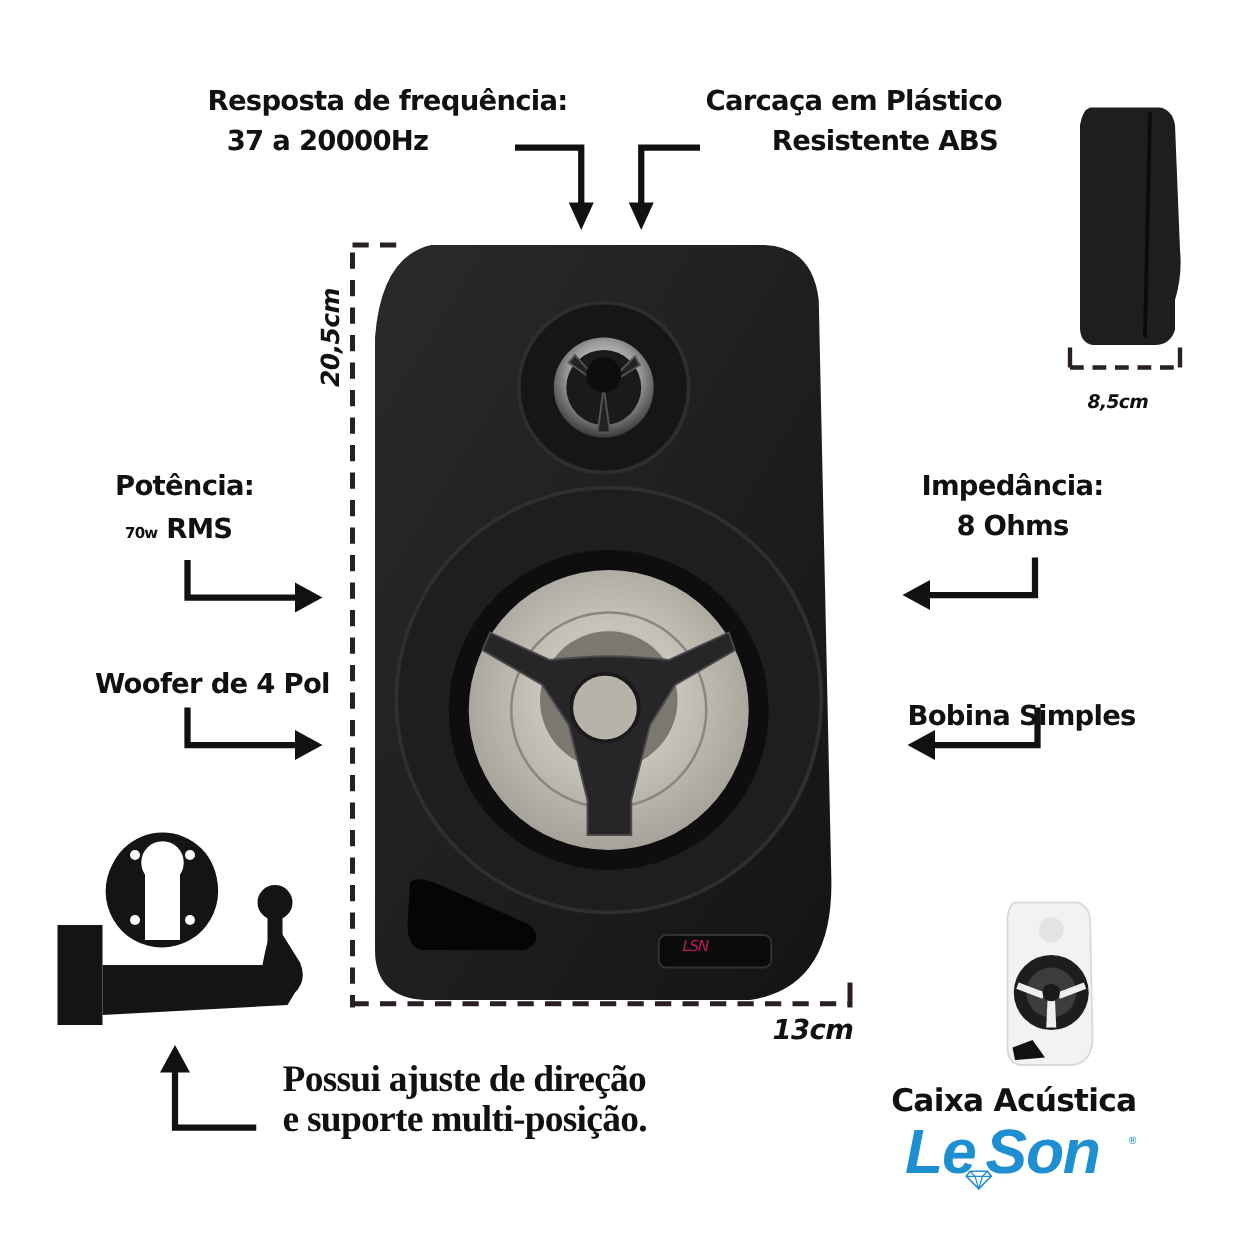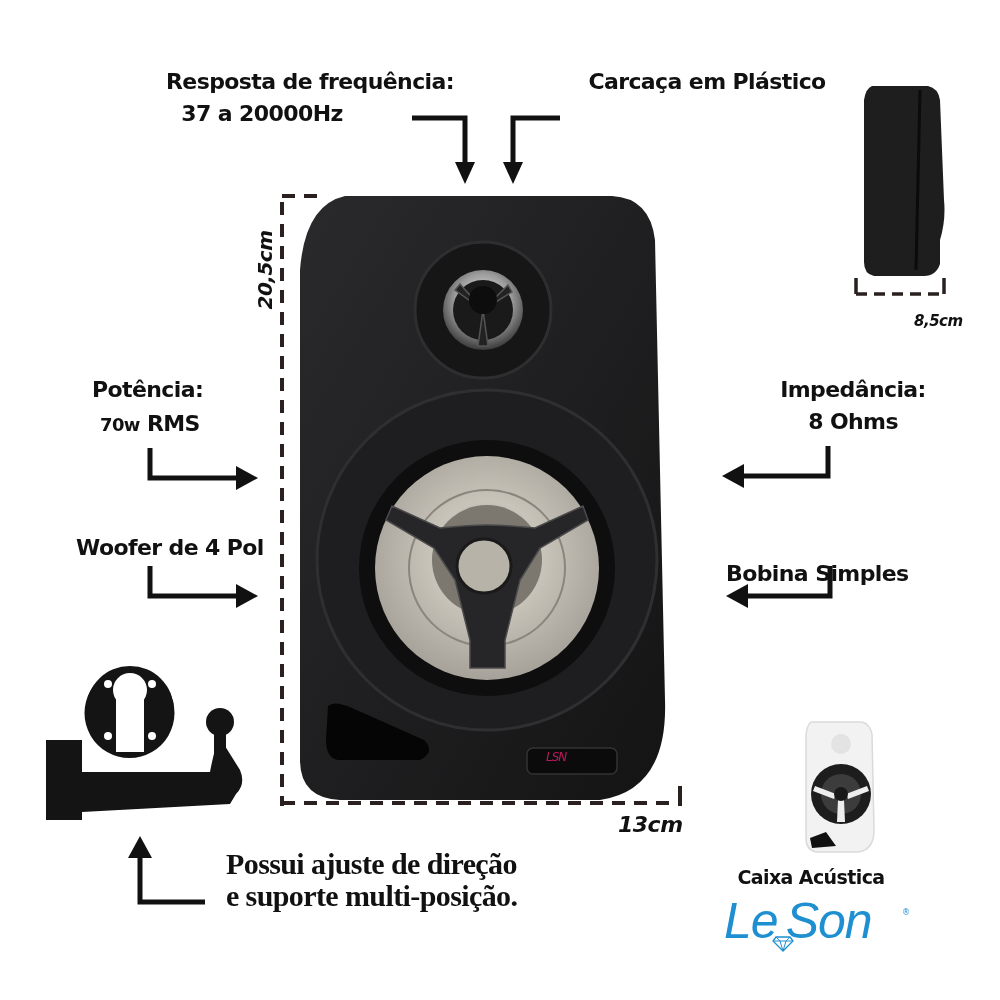--- a/index.html
+++ b/index.html
@@ -5,60 +5,61 @@
   html, body { margin:0; padding:0; background:#ffffff; }
   body { width:1000px; height:1000px; position:relative; overflow:hidden;
          font-family:"DejaVu Sans","Liberation Sans",sans-serif; color:#111; }
   .lbl { position:absolute; font-weight:bold; font-size:22px; line-height:32px;
          letter-spacing:-0.6px; color:#111; white-space:nowrap; }
   .center { text-align:center; }
   .dim { position:absolute; font-family:"DejaVu Sans","Liberation Sans",sans-serif;
          font-style:italic; font-weight:bold; color:#111; white-space:nowrap; letter-spacing:-0.5px; }
   svg.abs { position:absolute; left:0; top:0; }
   .brand-title { position:absolute; left:706px; top:866px; width:210px; text-align:center;
-                 font-weight:bold; font-size:19px; letter-spacing:-0.6px; color:#111; }
+                 font-weight:bold; font-size:25px; letter-spacing:-0.6px; color:#111; }
   .logo { position:absolute; left:718px; top:896px; width:200px; height:60px; }
   .logo-text { position:absolute; left:6px; top:-4px; font-family:"Liberation Sans",sans-serif;
                font-style:italic; font-size:50px; letter-spacing:-1px; }
   .logo-reg { position:absolute; left:184px; top:12px; font-size:8px; }
 </style>
 </head>
 <body>
 
 <div class="lbl center" style="left:150px; top:66px; width:320px;">
   <div>Resposta de frequência:</div>
   <div style="padding-right:96px;">37 a 20000Hz</div>
 </div>
-<div class="lbl center" style="left:572px; top:66px; width:270px;text-align:center;">
+<div class="lbl center" style="left:548px; top:66px; width:270px;text-align:center;">
   <div>Carcaça em Plástico</div>
+  <div style="padding-left:50px;">Resistente ABS</div>
 </div>
 
 <div class="lbl" style="left:92px; top:374px;">
   <div>Potência:</div>
 </div>
 <div class="lbl" style="left:100px; top:408px;">
-  <span style="font-size:18px;">70w</span>
+  <span style="font-size:12px;">70w</span>
   <span>RMS</span>
 </div>
 <div class="lbl" style="left:60px; top:532px;margin-left:16px;">Woofer de 4 Pol</div>
 
-<div class="lbl center" style="left:763px; top:374px; width:180px;">
+<div class="lbl center" style="left:720px; top:374px; width:180px;">
   <div>Impedância:</div>
   <div>8 Ohms</div>
 </div>
 <div class="lbl" style="left:726px; top:530px;margin-top:28px;">Bobina Simples</div>
 
 <div class="lbl" style="left:226px; top:848px; font-size:30px;font-family:Liberation Serif, serif;">
   <div>Possui ajuste de direção</div>
   <div>e suporte multi-posição.</div>
 </div>
 
 <div class="dim" style="left:225px; top:258px; font-size:20px; transform:rotate(-90deg); transform-origin:center;">20,5cm</div>
 <div class="dim" style="left:618px; top:812px; font-size:22px;">13cm</div>
-<div class="dim" style="left:914px; top:312px; font-size:15px;">8,5cm</div>
+<div class="dim" style="left:870px; top:312px; font-size:15px;">8,5cm</div>
 
 <svg class="abs" width="1000" height="1000" viewBox="0 0 1000 1000">
   <defs>
     <radialGradient id="cone" cx="50%" cy="45%" r="55%">
       <stop offset="0%" stop-color="#8c877f"></stop>
       <stop offset="45%" stop-color="#c9c4ba"></stop>
       <stop offset="100%" stop-color="#a7a299"></stop>
     </radialGradient>
     <linearGradient id="body" x1="0" y1="0" x2="1" y2="1">
       <stop offset="0%" stop-color="#2a2a2c"></stop>
@@ -172,21 +173,21 @@
     </g>
     <circle cx="841" cy="794" r="7" fill="#1a1a1a"></circle>
     <path d="M810,838 L826,832 L836,846 L812,848 Z" fill="#111"></path>
   </g>
 </svg>
 
 <div style="position:absolute; left:546px; top:750px; color:#be185d; font-style:italic; font-weight:normal; font-size:12px; letter-spacing:-1px;">LSN</div>
 
 <div class="brand-title">Caixa Acústica</div>
 <div class="logo">
-  <div class="logo-text" style="color:#1e8fd0;">
+  <div class="logo-text" style="color:#1e8fd0;font-weight:bold;">
     <span>Le</span><span style="margin-left:8px;">Son</span>
   </div>
   <span class="logo-reg" style="color:#1e8fd0;">®</span>
   <svg width="22" height="16" viewBox="0 0 22 16" style="position:absolute; left:54px; top:40px;">
     <polygon points="4,1 18,1 21,5 11,15 1,5" fill="none" stroke="#1e8fd0" stroke-width="1.3"></polygon>
     <line x1="1" y1="5" x2="21" y2="5" stroke="#1e8fd0" stroke-width="1"></line>
     <polyline points="4,1 8,5 11,15 14,5 18,1" fill="none" stroke="#1e8fd0" stroke-width="1"></polyline>
   </svg>
 </div>
 

